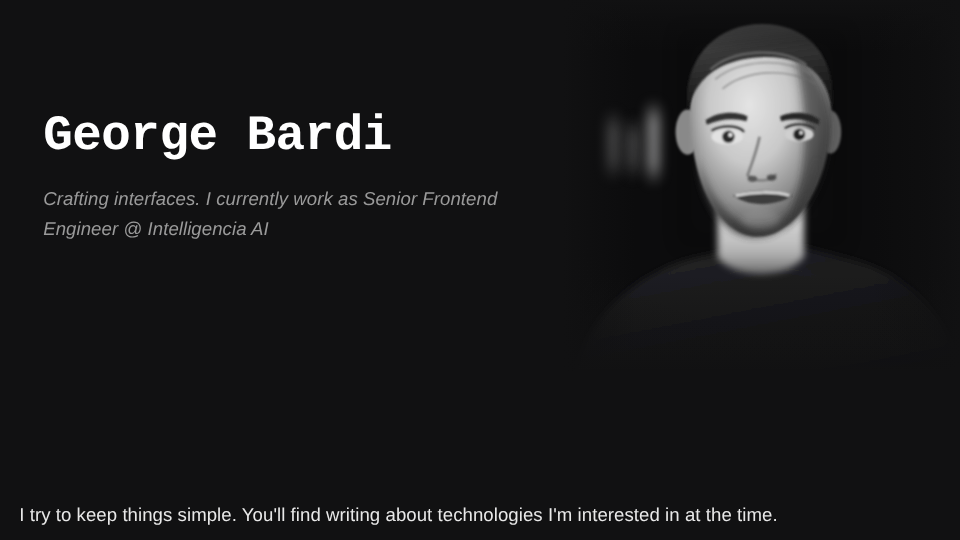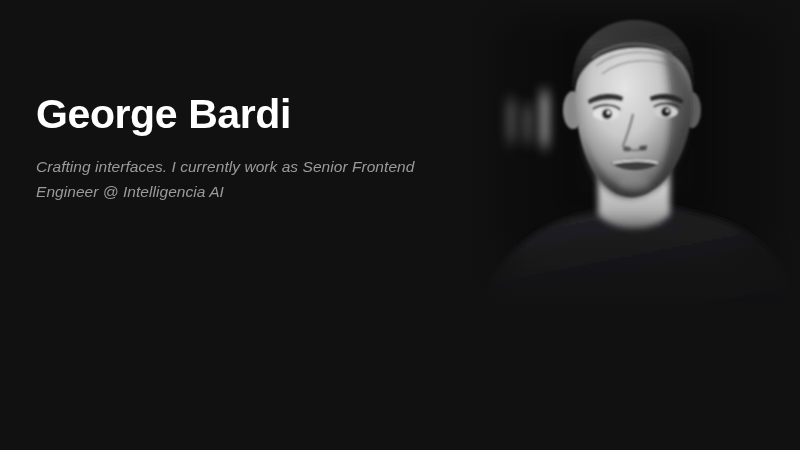--- a/index.html
+++ b/index.html
@@ -35,21 +35,21 @@
   }
 
   .hero-text {
     position: absolute;
     left: 36px;
     top: 92px;
     width: 400px;
   }
 
   .hero-title {
-    font-family: Liberation Sans, sans-serif;
+    font-family: Liberation Mono, monospace;
     font-size: 41px;
     font-weight: 700;
     letter-spacing: -0.4px;
     line-height: 1.12;
     color: #ffffff;
     white-space: nowrap;
   }
 
   .hero-subtitle {
     margin-top: 16px;
@@ -298,14 +298,15 @@
 
         <g filter="url(#heavyBlur)" opacity="0.35">
           <path d="M100 30 L 230 30 L 230 200 L 100 200 Z" fill="none" stroke="#000000" stroke-width="6"></path>
         </g>
       </svg>
 
       <div class="portrait-vignette"></div>
     </div>
   </section>
 
+  <p class="footer-note">I try to keep things simple. You'll find writing about technologies I'm interested in at the time.</p>
 
 </div>
 
 </body></html>

